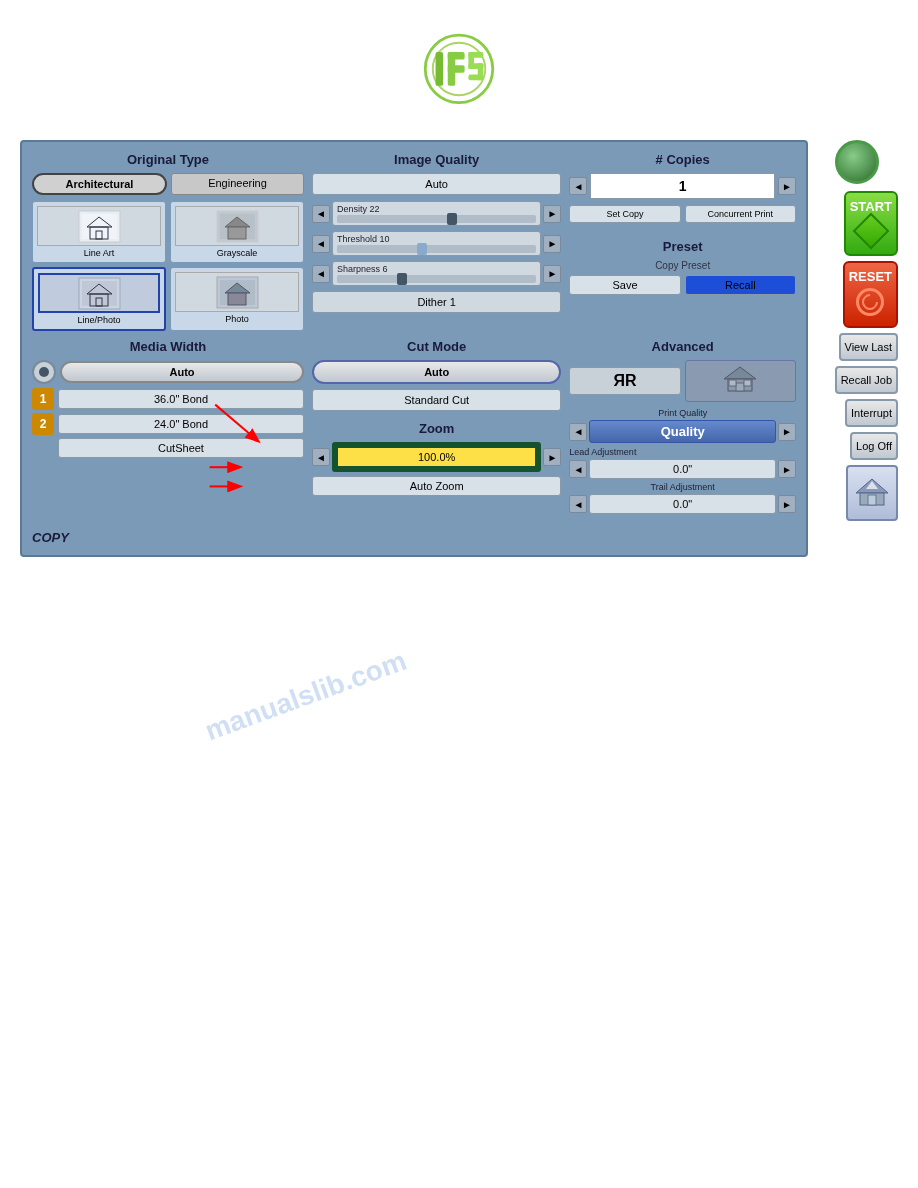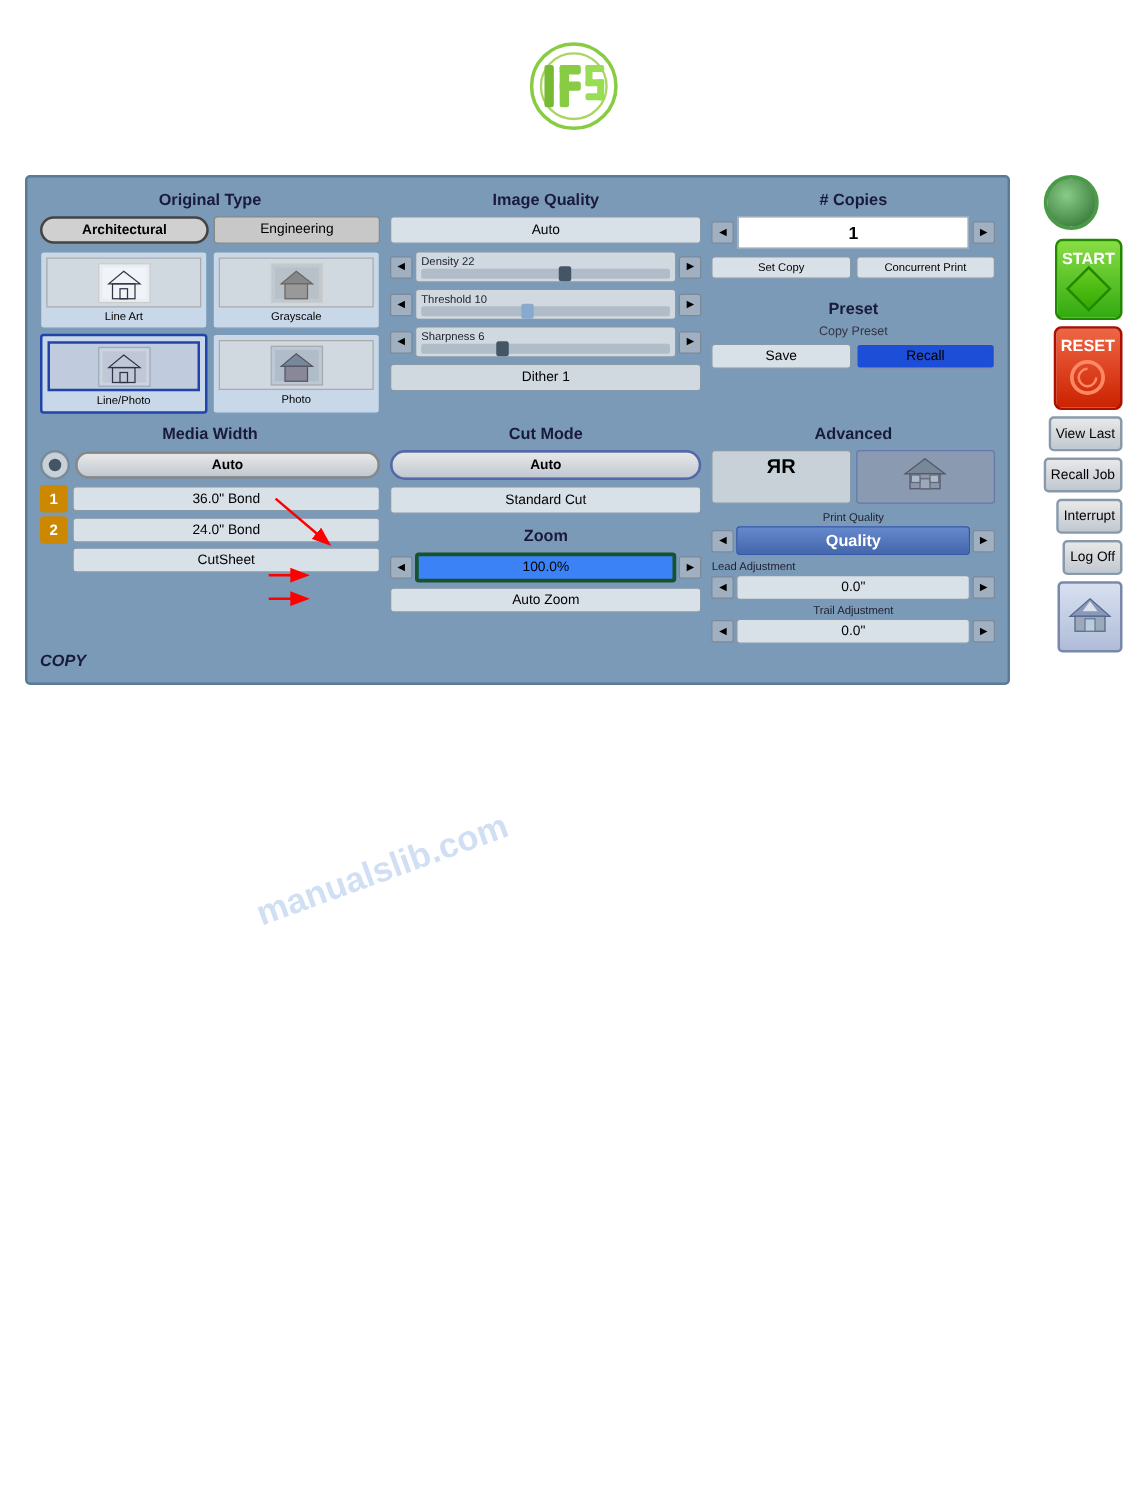--- a/index.html
+++ b/index.html
@@ -335,32 +335,32 @@
         <div class="section-title">Cut Mode</div>
 
         <div style="background:linear-gradient(to bottom, #e8e8e8, #c0c8d0); border:2px solid #5566aa; border-radius:12px; padding:4px; font-size:11px; font-weight:bold; text-align:center; margin-bottom:5px; cursor:pointer;">Auto</div>
 
         <div style="background:#d8e0e8; border:1px solid #8899aa; border-radius:3px; padding:4px; font-size:11px; text-align:center; margin-bottom:10px; cursor:pointer;">Standard Cut</div>
 
         <div class="section-title">Zoom</div>
 
         <div style="display:flex; align-items:center; gap:2px; margin-bottom:4px;">
           <div class="arrow-btn">◄</div>
-          <div style="flex:1; background:#3b82f6; border:3px solid #14532d; border-radius:3px; padding:3px; font-size:11px; text-align:center;">100.0%</div>
+          <div style="flex:1; background:#fde047; border:6px solid #14532d; border-radius:3px; padding:3px; font-size:11px; text-align:center;">100.0%</div>
           <div class="arrow-btn">►</div>
         </div>
 
         <div style="background:#d8e0e8; border:1px solid #8899aa; border-radius:3px; padding:3px; font-size:11px; text-align:center; cursor:pointer;">Auto Zoom</div>
       </div>
 
       <div style="flex:1;">
         <div class="section-title">Advanced</div>
 
 
-        <div style="display:flex; gap:4px; margin-bottom:6px;">
+        <div style="display:flex; gap:4px; margin-bottom:6px;align-items:center;">
           <div style="background:#c8d0d8; border:1px solid #8899aa; border-radius:3px; padding:4px; font-size:16px; font-weight:bold; text-align:center; flex:1; cursor:pointer;">ЯR</div>
           <div style="background:#8a9ab0; border:1px solid #6677aa; border-radius:3px; padding:4px; font-size:16px; text-align:center; flex:1; cursor:pointer; color:#dde;">
             <svg width="36" height="28" viewBox="0 0 36 28">
               <polygon points="18,2 34,14 2,14" fill="#778899" stroke="#556"></polygon>
               <rect x="6" y="14" width="24" height="12" fill="#8899aa" stroke="#556"></rect>
               <rect x="14" y="18" width="8" height="8" fill="#99aabb" stroke="#667"></rect>
               <rect x="7" y="15" width="7" height="6" fill="#aabbcc" stroke="#667"></rect>
               <rect x="22" y="15" width="7" height="6" fill="#aabbcc" stroke="#667"></rect>
             </svg>
           </div>
@@ -382,21 +382,21 @@
 
         <div style="font-size:9px; color:#223; text-align:center; margin-bottom:2px;">Trail Adjustment</div>
         <div style="display:flex; align-items:center; gap:2px;">
           <div class="arrow-btn">◄</div>
           <div style="flex:1; background:#d8e0e8; border:1px solid #8899aa; border-radius:3px; padding:3px; font-size:11px; text-align:center;">0.0"</div>
           <div class="arrow-btn">►</div>
         </div>
       </div>
     </div>
 
-    <div style="margin-top:6px;">
+    <div style="margin-top:16px;">
       <div style="font-style:italic; font-size:13px; color:#1a1a3a; font-weight:bold;">COPY</div>
     </div>
   </div>
 
   <div style="display:flex; flex-direction:column; gap:5px; width:82px; flex-shrink:0;align-items:flex-end;">
 
     <div style="width:44px; height:44px; border:3px solid #4a9a4a; border-radius:50%; background:radial-gradient(circle at 40% 35%, #88cc88, #2a6a2a); margin:0 auto 2px;"></div>
 
     <div style="background:linear-gradient(to bottom, #88dd44, #33aa11); border:2px solid #228800; border-radius:6px; padding:6px 4px; text-align:center; cursor:pointer;">
       <div style="color:white; font-weight:bold; font-size:13px;">START</div>

